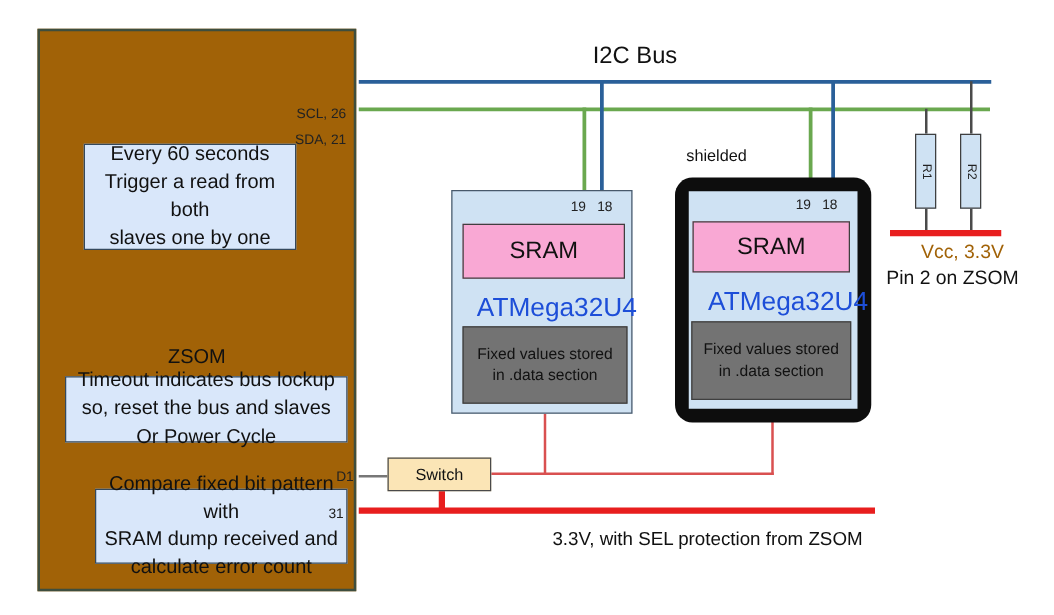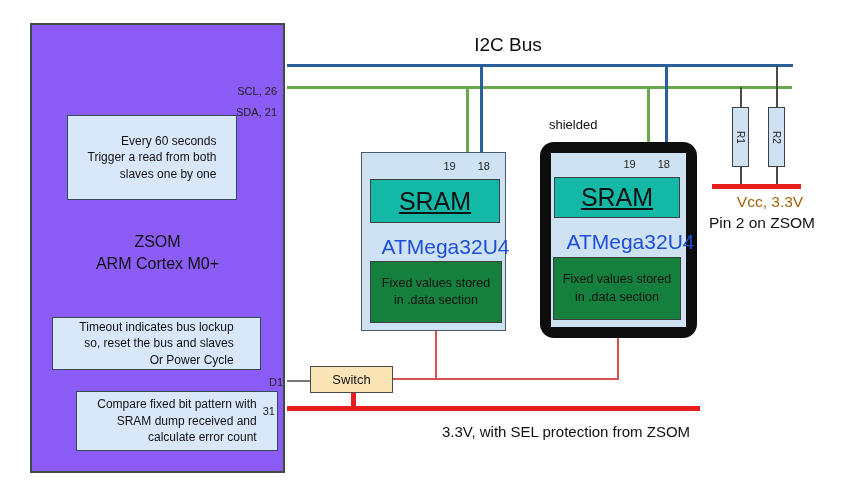--- a/index.html
+++ b/index.html
@@ -8,49 +8,49 @@
     font-family:"Liberation Sans","DejaVu Sans",sans-serif;color:#1c1c1c;
   }
   .abs{position:absolute;}
   .wire{position:absolute;}
   .pre{white-space:pre-line;}
   .center{display:flex;align-items:center;justify-content:center;text-align:center;}
 
   
   .zsom{
     left:30px;top:23px;width:255px;height:450px;
-    background:#8b5cf6;border:2px solid #3e4e3e;box-sizing:border-box;
+    background:#a16207;border:2px solid #3e4e3e;box-sizing:border-box;
   }
   .pin-label{position:absolute;font-size:11px;color:#222;}
   .note-box{
     position:absolute;background:#d9e7fa;border:1.5px solid #35495c;box-sizing:border-box;
-    font-size:12px;line-height:1.38;color:#111;text-align:right;
+    font-size:16px;line-height:1.38;color:#111;
   }
-  .zsom-title{position:absolute;left:0;width:100%;text-align:center;font-size:16px;line-height:1.35;color:#111;}
+  .zsom-title{position:absolute;left:0;width:100%;text-align:center;font-size:16px;line-height:1.35;color:#111;margin-top:44px;}
 
   
   .scl{background:#2a6099;}
   .sda{background:#6aa84f;}
   .blackwire{background:#4a4a4a;}
   .greywire{background:#777777;}
   .red-thick{background:#e81e1e;}
   .red-thin{background:#d95050;}
 
   
   .mcu{
     position:absolute;background:#cfe2f3;border:1.5px solid #48596b;box-sizing:border-box;
   }
-  .pins{position:absolute;font-size:11px;color:#222;display:flex;gap:22px;}
+  .pins{position:absolute;font-size:11px;color:#222;display:flex;gap:9px;}
   .sram{
-    position:absolute;background:#14b8a6;border:1.5px solid #3f3f3f;box-sizing:border-box;
-    font-size:25px;color:#111;text-decoration:underline;
+    position:absolute;background:#f9a8d4;border:1.5px solid #3f3f3f;box-sizing:border-box;
+    font-size:19px;color:#111;
   }
   .mcu-name{position:absolute;left:12px;width:100%;text-align:center;font-size:21px;color:#1d4ed8;}
   .fixed-note{
-    position:absolute;background:#15803d;border:1px solid #3f3f3f;box-sizing:border-box;
+    position:absolute;background:#737373;border:1px solid #3f3f3f;box-sizing:border-box;
     font-size:12.5px;line-height:1.4;color:#111;
   }
 
   
   .shield{
     position:absolute;left:540px;top:142px;width:157px;height:196px;
     background:#0d0d0d;border-radius:14px;
   }
   .shield-inner{
     position:absolute;left:11px;top:11px;width:135px;height:174px;background:#cfe2f3;
@@ -110,21 +110,21 @@
     <div class="pin-label" style="right:6px;top:60px;">SCL, 26</div>
     <div class="pin-label" style="right:6px;top:81px;">SDA, 21</div>
 
     <div class="note-box center pre" style="left:35px;top:90px;width:170px;height:85px;">Every 60 seconds
 Trigger a read from both
 slaves one by one</div>
 
     <div class="zsom-title" style="top:206px;">ZSOM</div>
     <div class="zsom-title" style="top:228px;">ARM Cortex M0+</div>
 
-    <div class="note-box center pre" style="left:20px;top:292px;width:209px;height:53px;">Timeout indicates bus lockup
+    <div class="note-box center pre" style="left:20px;top:276px;width:226px;height:53px;">Timeout indicates bus lockup
 so, reset the bus and slaves
 Or Power Cycle</div>
 
     <div class="pin-label" style="right:0;top:351px;text-align:center;">D1</div>
 
     <div class="note-box center pre" style="left:20px;top:366px;width:202px;height:60px;margin-left:24px;">Compare fixed bit pattern with
 SRAM dump received and
 calculate error count</div>
 
     <div class="pin-label" style="right:8px;top:380px;">31</div>

